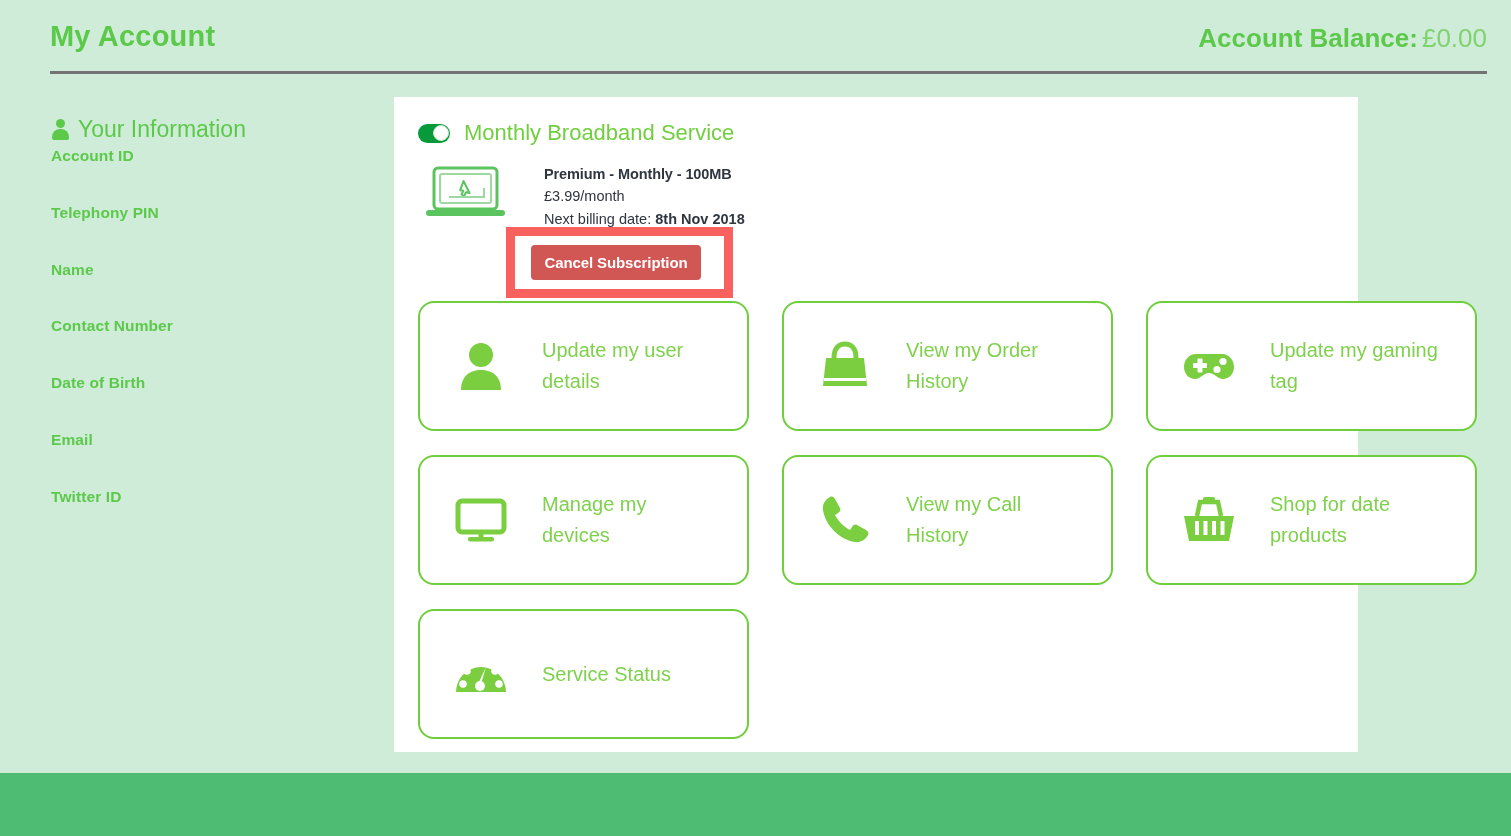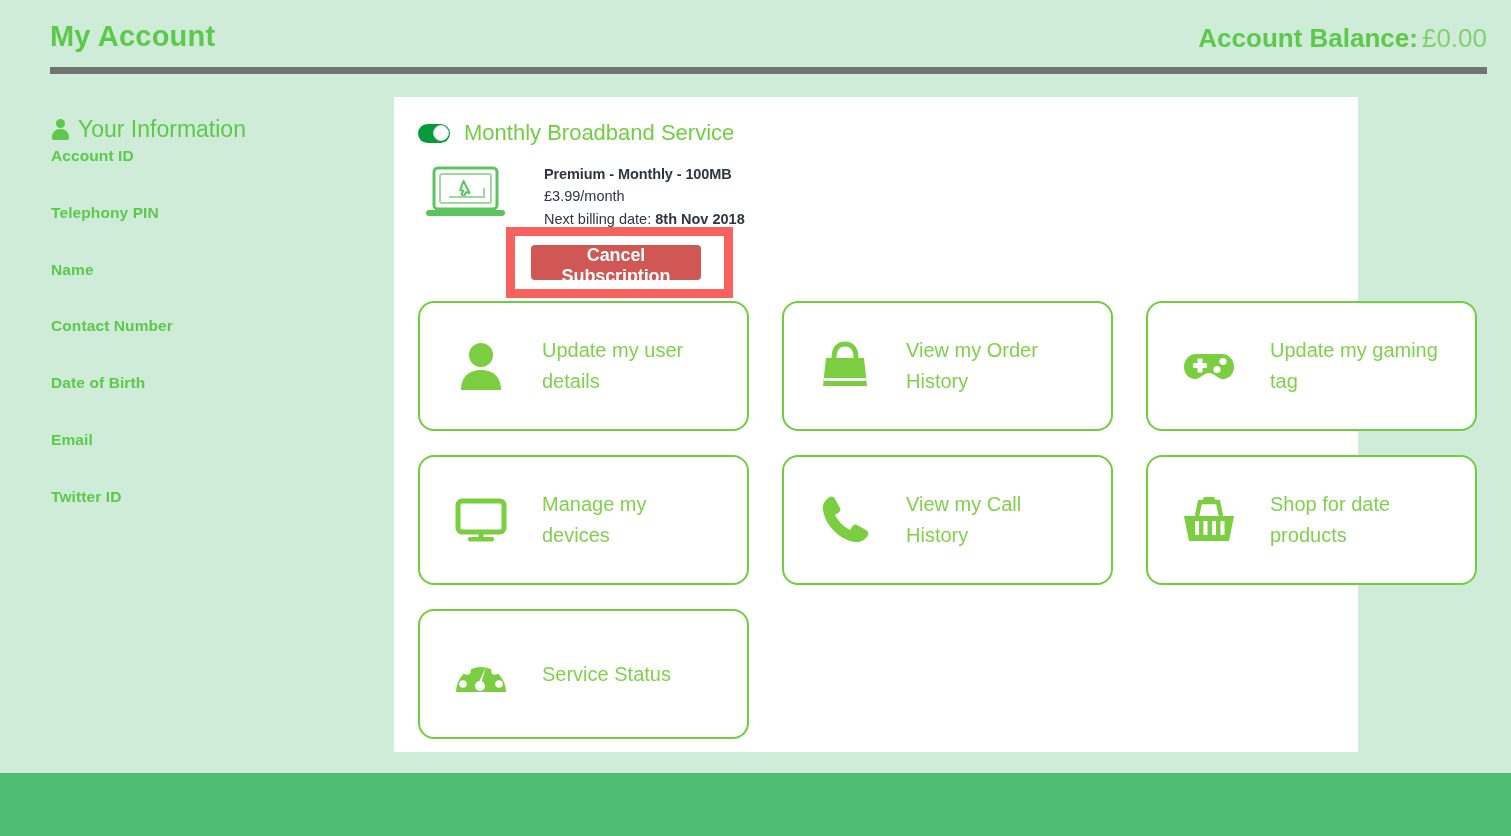--- a/index.html
+++ b/index.html
@@ -17,21 +17,21 @@
     position: relative;
   }
 
   
   #header {
     position: absolute;
     left: 50px;
     top: 18px;
     width: 1437px;
     height: 56px;
-    border-bottom: 7px solid #737373;
+    border-bottom: 3px solid #737373;
     display: flex;
     align-items: flex-start;
     justify-content: space-between;
   }
 
   #page-title {
     font-size: 29px;
     font-weight: bold;
     color: #5cc94a;
     letter-spacing: 0.2px;
@@ -221,21 +221,21 @@
     position: absolute;
     left: 531px;
     top: 245px;
     width: 170px;
     height: 35px;
     background: #d05753;
     border: none;
     border-radius: 4px;
     color: #ffffff;
     font-family: "Liberation Sans", sans-serif;
-    font-size: 18px;
+    font-size: 15px;
     font-weight: bold;
     letter-spacing: -0.1px;
     cursor: pointer;
     z-index: 7;
   }
 
   
   #cards {
     position: absolute;
     left: 24px;

